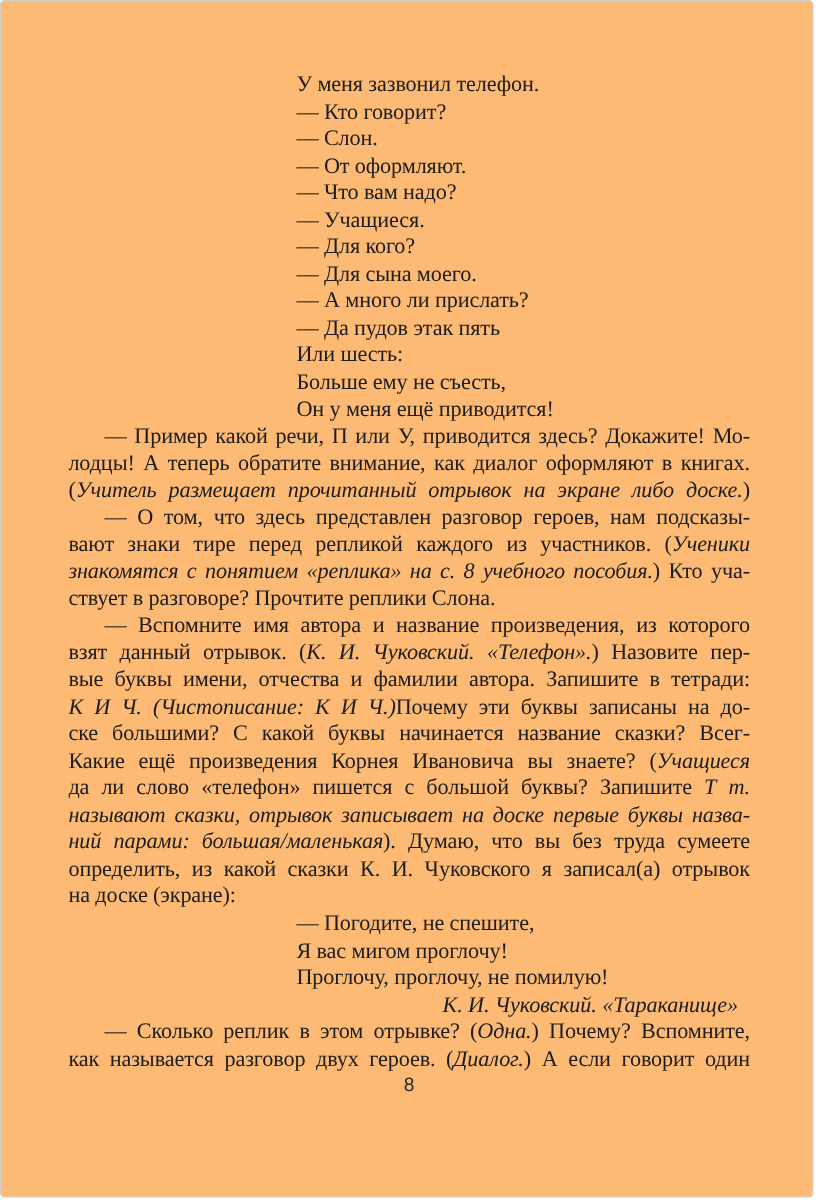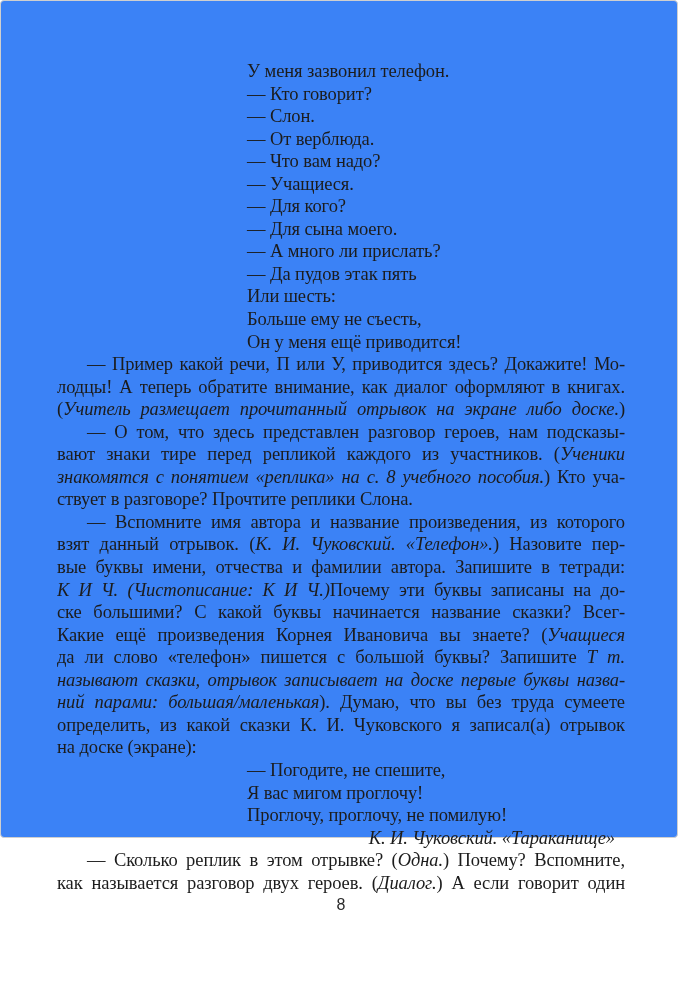--- a/index.html
+++ b/index.html
@@ -5,24 +5,24 @@
   html, body { margin: 0; padding: 0; }
   body {
     width: 680px; height: 1000px;
     background: #ffffff;
     font-family: "Liberation Serif", "DejaVu Serif", serif;
     color: #1c1c1c;
     overflow: hidden;
   }
   .page {
     position: relative;
-    width: 678px; height: 838px;
+    width: 678px; height: 998px;
     border: 1px solid #cfcfcf;
     border-radius: 4px;
-    background: #3b82f6;
+    background: #fdba74;
     box-sizing: border-box;
   }
   .content {
     position: absolute;
     left: 56px; top: 59px;
     width: 568px;
   }
   .line {
     font-size: 18.5px;
     line-height: 22.55px;
@@ -53,21 +53,21 @@
 </head>
 <body>
 
 <div class="page">
   <div class="content">
 
     <div class="block verse">
         <div class="line">У меня зазвонил телефон.</div>
         <div class="line">— Кто говорит?</div>
         <div class="line">— Слон.</div>
-        <div class="line">— От верблюда.</div>
+        <div class="line">— От оформляют.</div>
         <div class="line">— Что вам надо?</div>
         <div class="line">— Учащиеся.</div>
         <div class="line">— Для кого?</div>
         <div class="line">— Для сына моего.</div>
         <div class="line">— А много ли прислать?</div>
         <div class="line">— Да пудов этак пять</div>
         <div class="line">Или шесть:</div>
         <div class="line">Больше ему не съесть,</div>
         <div class="line">Он у меня ещё приводится!</div>
       </div>

